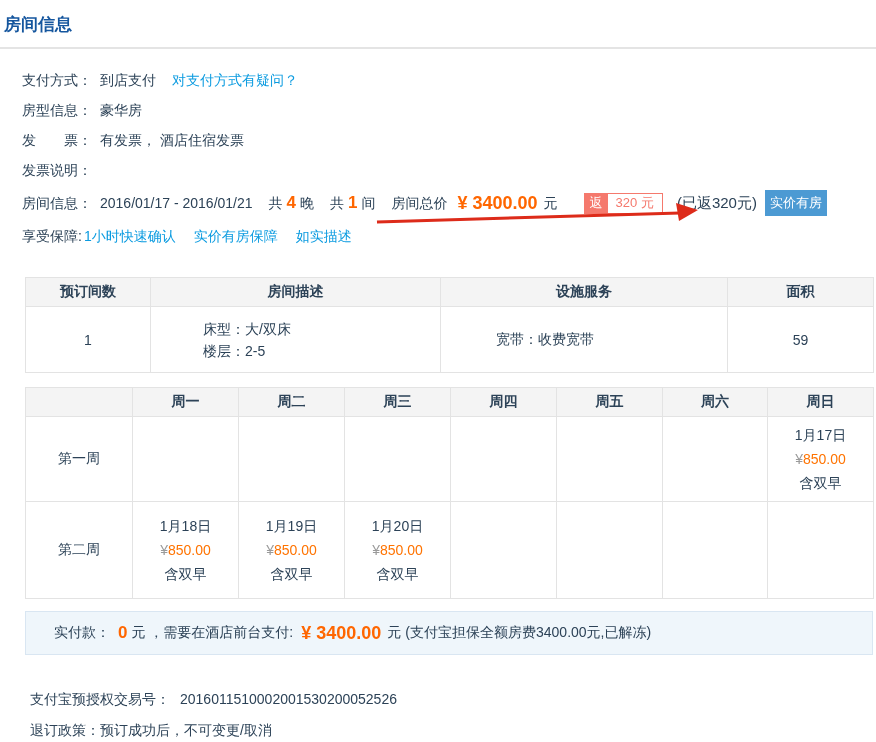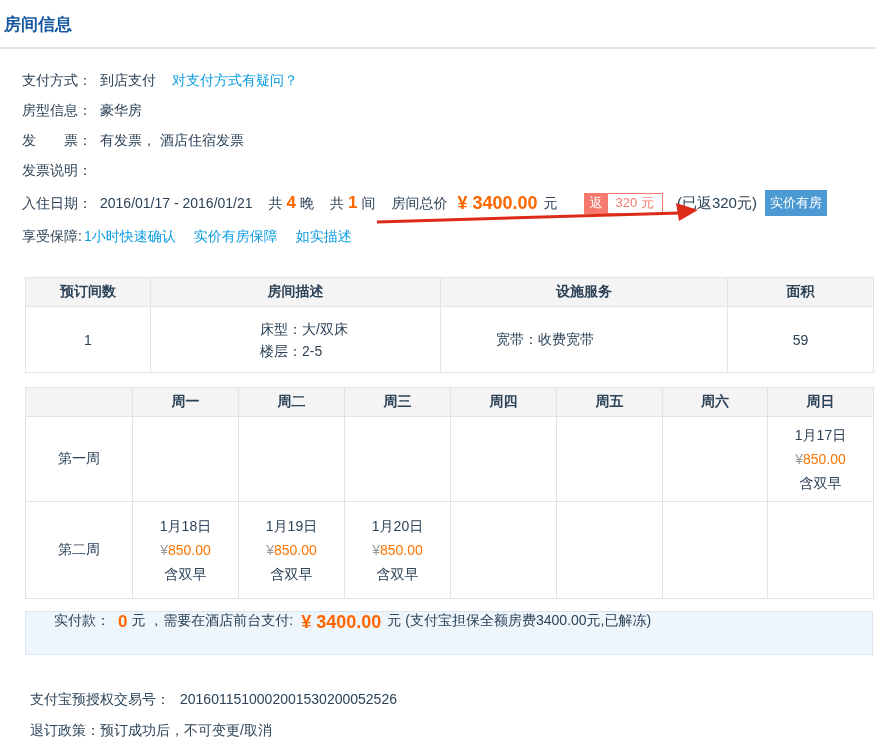--- a/index.html
+++ b/index.html
@@ -26,30 +26,30 @@
   .rebate-note { margin-left:14px; font-size:15px; }
   .avail-badge { background:#4c9ad3; color:#fff; font-size:13px; padding:3px 5px; margin-left:8px; }
 
   .guarantee .link { margin-right:18px; }
 
   table { border-collapse:collapse; table-layout:fixed; width:848px; margin-left:25px; }
   th, td { border:1px solid #e3e3e3; text-align:center; font-size:14px; }
   th { background:#f4f4f4; height:29px; font-weight:bold; color:#2c4257; }
   .room-table { margin-top:31px; }
   .room-table td { height:66px; }
-  .cell-left { text-align:left; padding-left:109px; line-height:22px; }
+  .cell-left { text-align:left; padding-left:52px; line-height:22px; }
   .cell-left2 { text-align:left; padding-left:55px; }
   .week-table { margin-top:14px;border-radius:9px; }
   .week-table .r1 td { height:85px; }
   .week-table .r2 td { height:97px; }
   .day-cell { line-height:24px; }
   .price-cur { color:#9a9a9a; }
   .price-val { color:#ff7300; }
 
-  .paybar { width:848px; margin:12px 0 0 25px; height:44px; background:#eff6fb; border:1px solid #d9e6f2; display:flex; padding-left:28px; }
+  .paybar { width:848px; margin:12px 0 0 25px; height:44px; background:#eff6fb; border:1px solid #d9e6f2; display:flex; align-items:center; padding-left:28px; }
   .paybar .sp { margin-right:4px; }
 
   .footer { padding-left:30px; margin-top:34px; }
   .footer-line { display:flex; align-items:center; line-height:20px; margin-bottom:11px; }
   .footer-line .label { margin-right:10px; }
 
   .annotation { position:absolute; left:0; top:0; width:876px; height:742px; pointer-events:none; z-index:5; }
 </style>
 </head>
 <body>
@@ -73,21 +73,21 @@
   <div class="info-line">
     <span class="label">发　　票：</span>
     <span>有发票， 酒店住宿发票</span>
   </div>
 
   <div class="info-line">
     <span class="label">发票说明：</span>
   </div>
 
   <div class="info-line dates-line">
-    <span class="label">入住日期：</span>
+    <span class="label">房间信息：</span>
     <span>2016/01/17 - 2016/01/21</span>
     <span class="gap16">共</span>
     <span class="big-orange">4</span>
     <span>晚</span>
     <span class="gap16">共</span>
     <span class="big-orange">1</span>
     <span>间</span>
     <span class="gap16">房间总价</span>
     <span class="total-orange">¥ 3400.00</span>
     <span>元</span>

